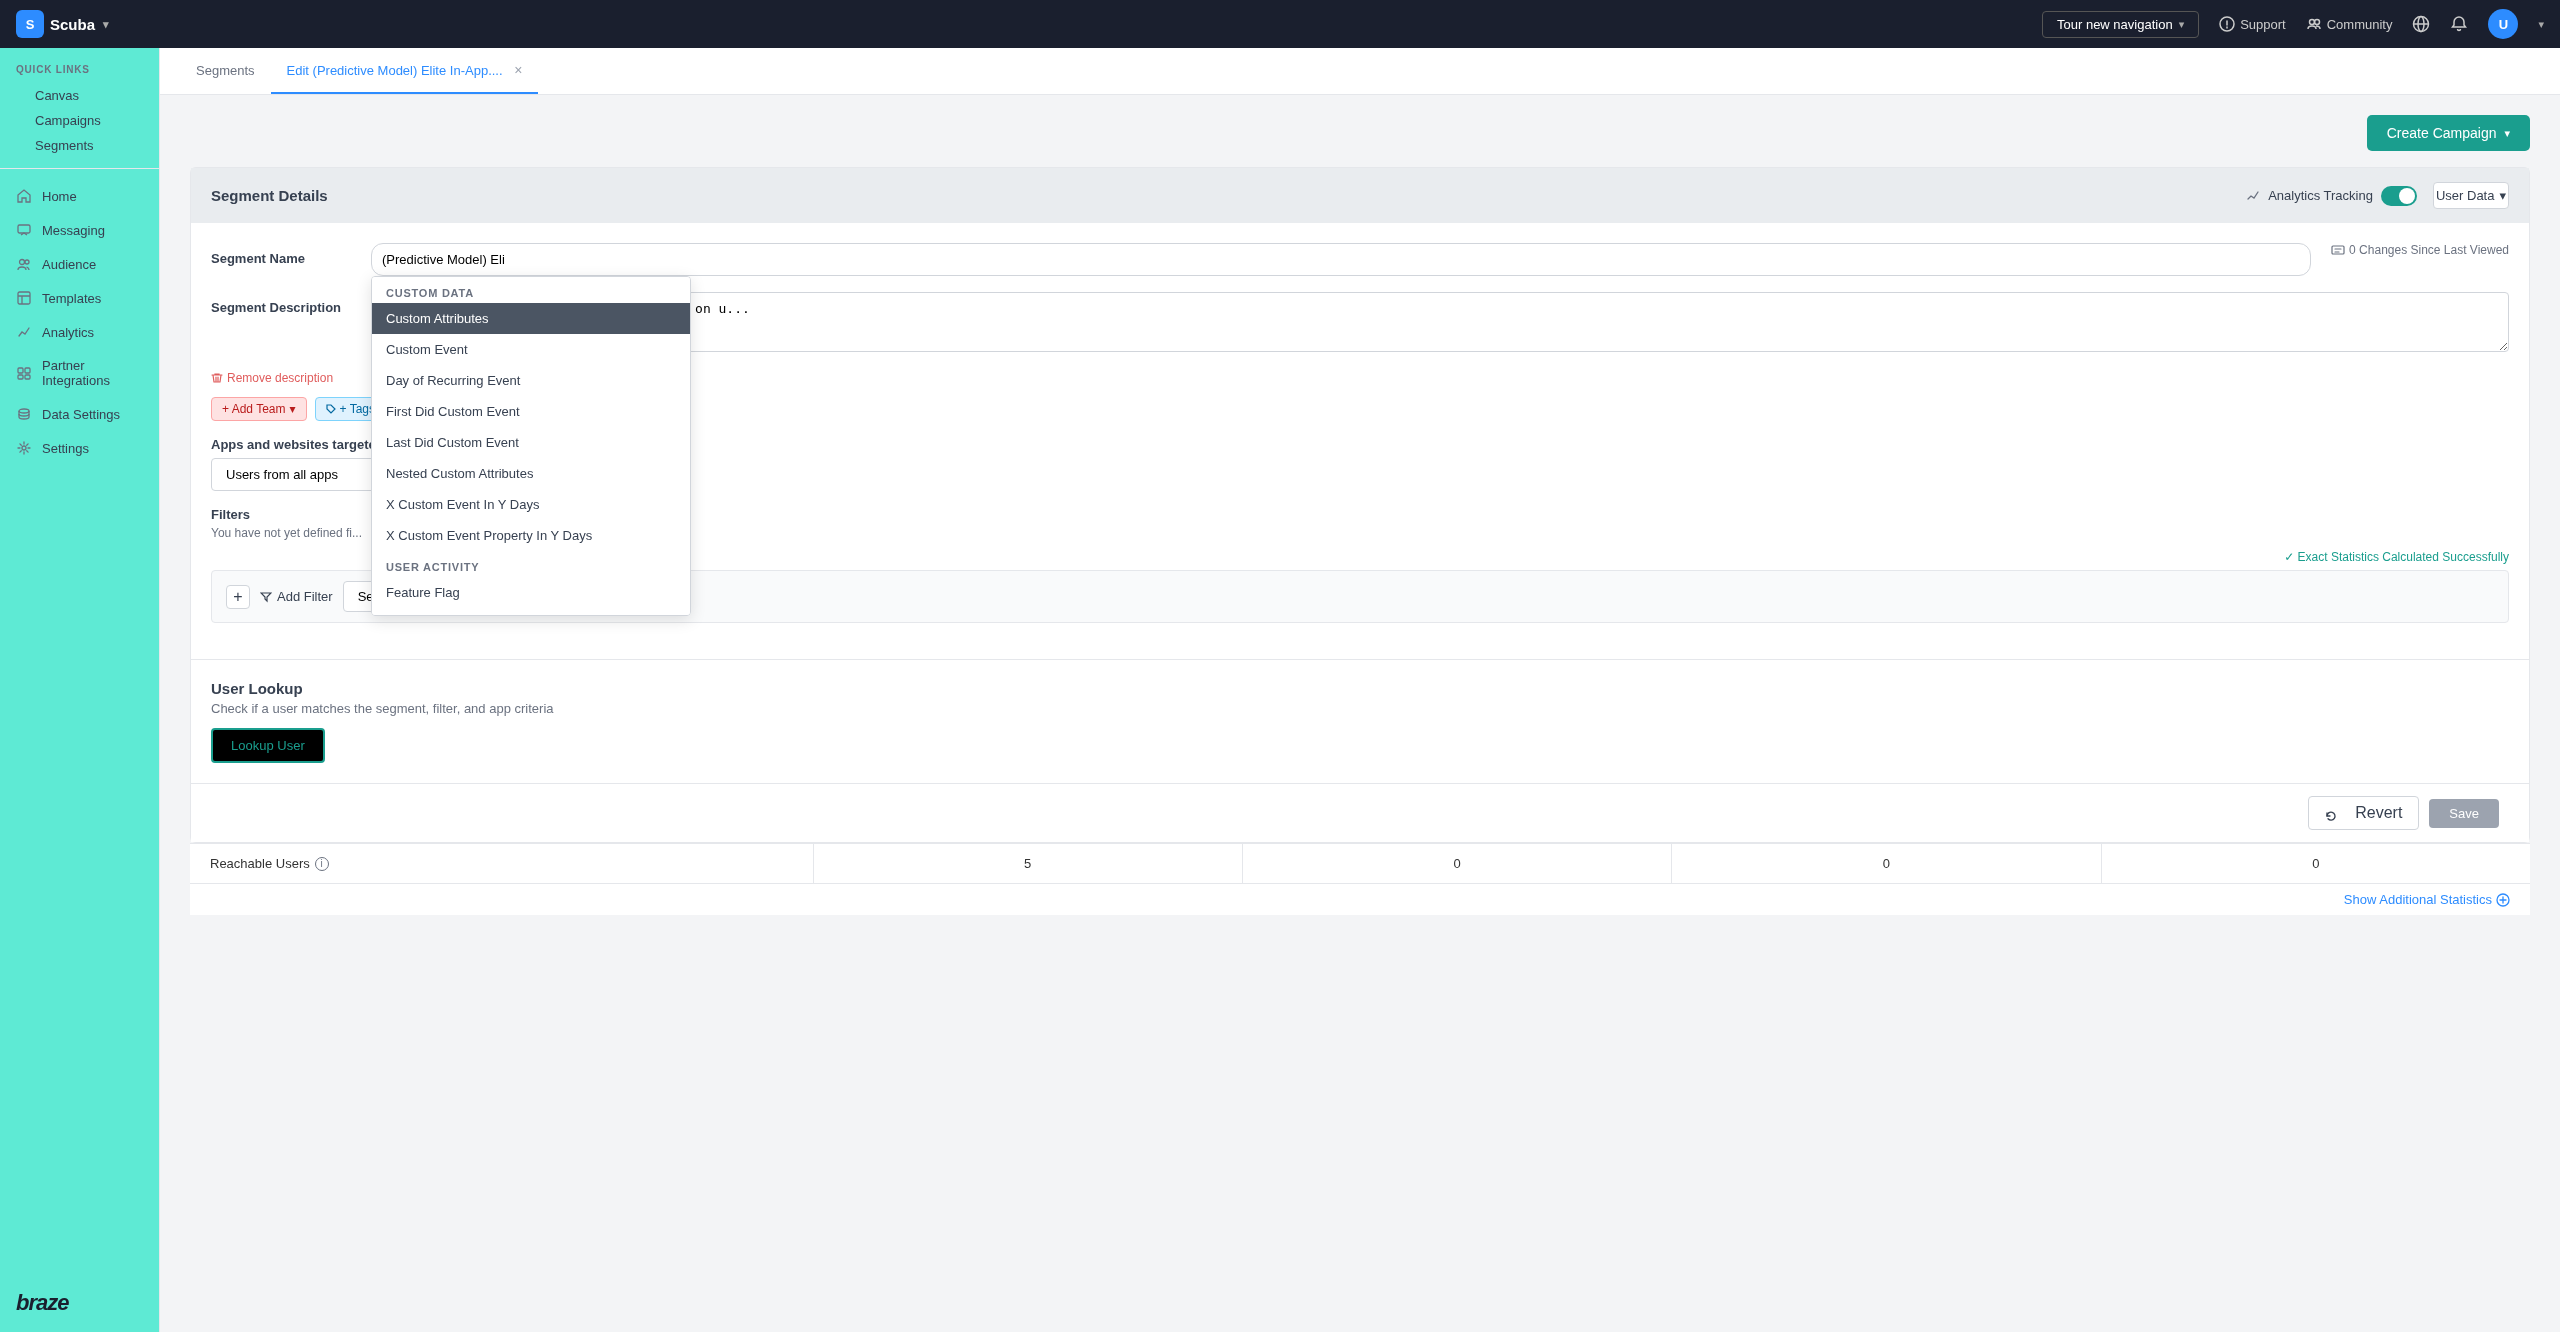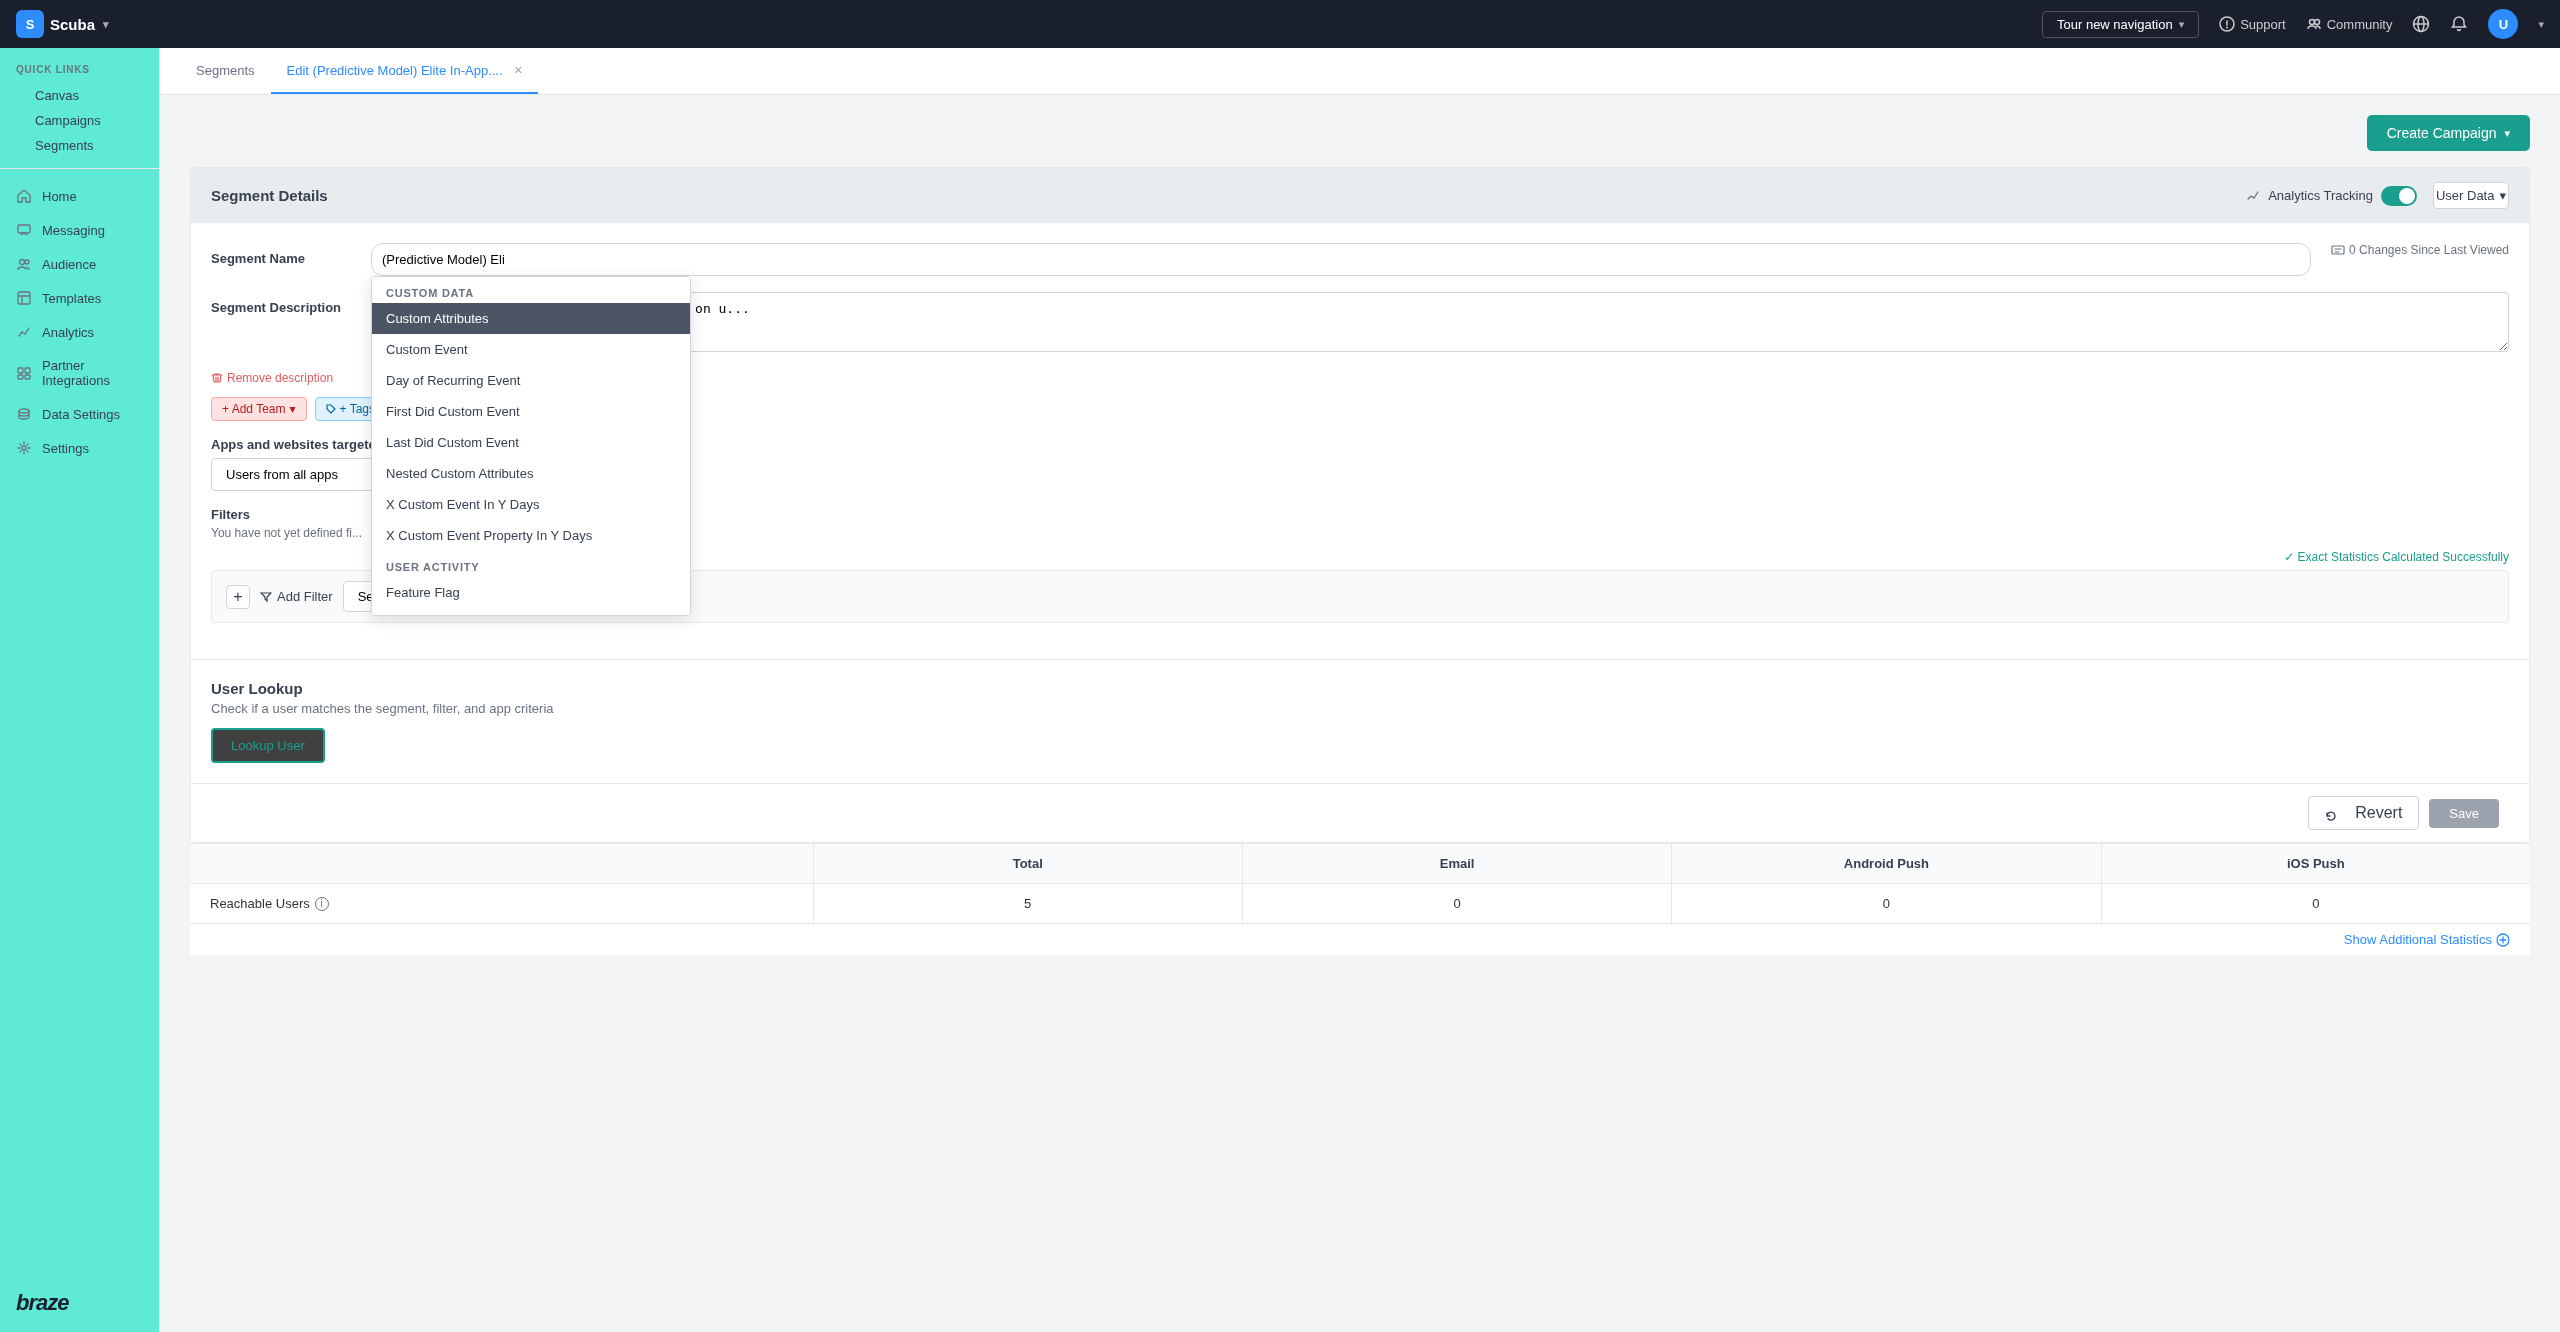--- a/index.html
+++ b/index.html
@@ -105,21 +105,21 @@
     
     .dropdown-overlay { position: absolute; left: 0; top: 100%; background: #fff; border: 1px solid #d1d5db; border-radius: 4px; box-shadow: 0 4px 16px rgba(0,0,0,0.12); z-index: 200; width: 320px; max-height: 340px; overflow-y: auto; }
     .dropdown-group-label { font-size: 11px; font-weight: 700; color: #6b7280; text-transform: uppercase; letter-spacing: 0.07em; padding: 10px 14px 4px; }
     .dropdown-item { padding: 8px 14px; font-size: 13px; color: #374151; cursor: pointer; }
     .dropdown-item.selected { background: #4b5563; color: #fff; }
 
     
     .user-lookup { padding: 20px; border-top: 1px solid #e5e7eb; }
     .user-lookup-title { font-size: 15px; font-weight: 600; color: #374151; margin-bottom: 4px; }
     .user-lookup-desc { font-size: 13px; color: #6b7280; margin-bottom: 12px; }
-    .lookup-btn { background: #404040; border: 2px solid #1a9e8e; color: #1a9e8e; padding: 8px 18px; border-radius: 4px; font-size: 13px; font-weight: 500; cursor: pointer; }
+    .lookup-btn { background: #000000; border: 2px solid #1a9e8e; color: #1a9e8e; padding: 8px 18px; border-radius: 4px; font-size: 13px; font-weight: 500; cursor: pointer; }
 
     
     .bottom-bar { background: #fff; border-top: 1px solid #e5e7eb; padding: 12px 30px; display: flex; justify-content: flex-end; gap: 10px; align-items: center; }
     .revert-btn { background: #fff; border: 1px solid #d1d5db; color: #374151; padding: 7px 16px; border-radius: 4px; font-size: 16px; cursor: pointer; display: flex; align-items: flex-end; gap: 18px; }
     .save-btn { background: #9ca3af; border: none; color: #fff; padding: 7px 20px; border-radius: 4px; font-size: 13px; cursor: pointer; }
 
     
     .stats-table { background: #fff; border-top: 1px solid #e5e7eb; padding: 0; }
     .stats-row { display: flex; border-bottom: 1px solid #e5e7eb; }
     .stats-cell { flex: 1; padding: 12px 20px; font-size: 13px; text-align: center; border-right: 1px solid #e5e7eb; }
@@ -410,27 +410,20 @@
                 <path d="M2 3v3h3" stroke="#374151" stroke-width="1.3" stroke-linecap="round" stroke-linejoin="round"></path>
               </svg>
             <span>Revert</span>
           </button>
           <button class="save-btn">Save</button>
         </div>
       </div>
 
       <div class="stats-table" style="margin-top:0;background:#fff;border-top:1px solid #e5e7eb;">
         <div class="stats-row">
-          <div class="stats-cell stats-header" style="text-align:left;flex:1.5;"></div>
-          <div class="stats-cell stats-header">Total</div>
-          <div class="stats-cell stats-header">Email</div>
-          <div class="stats-cell stats-header">Android Push</div>
-          <div class="stats-cell stats-header">iOS Push</div>
-        </div>
-        <div class="stats-row">
           <div class="stats-cell" style="text-align:left;flex:1.5;display:flex;align-items:center;gap:5px;">
             <span>Reachable Users</span>
             <span class="info-icon">i</span>
           </div>
           <div class="stats-cell">5</div>
           <div class="stats-cell">0</div>
           <div class="stats-cell">0</div>
           <div class="stats-cell">0</div>
         </div>
         <div class="show-additional">

